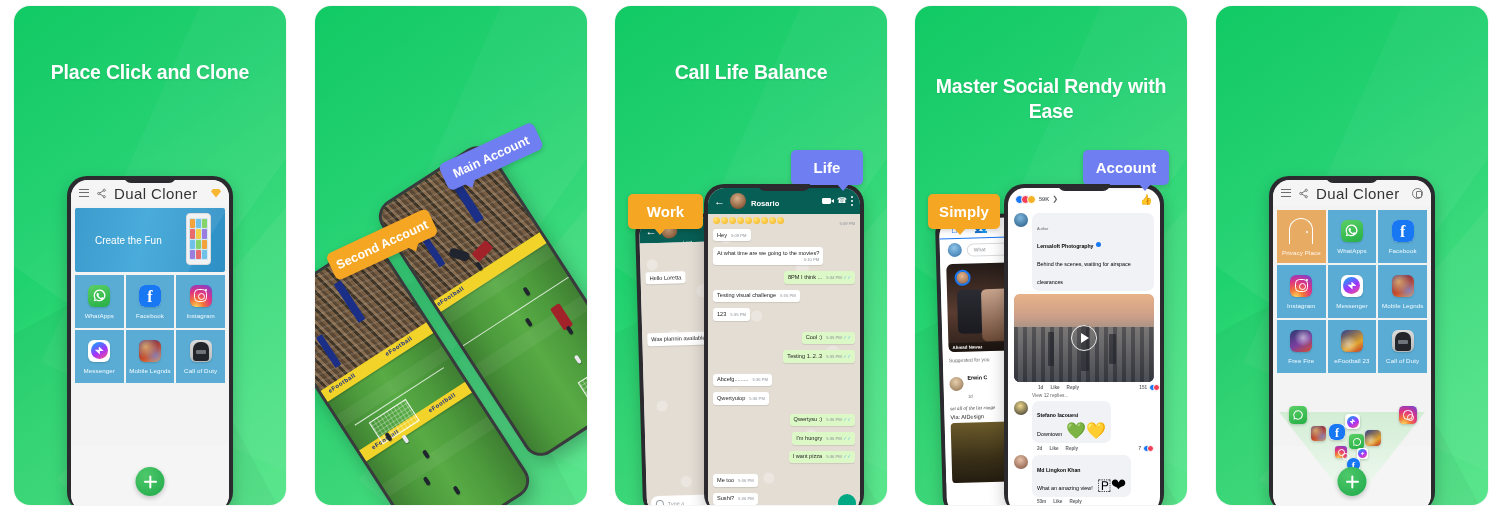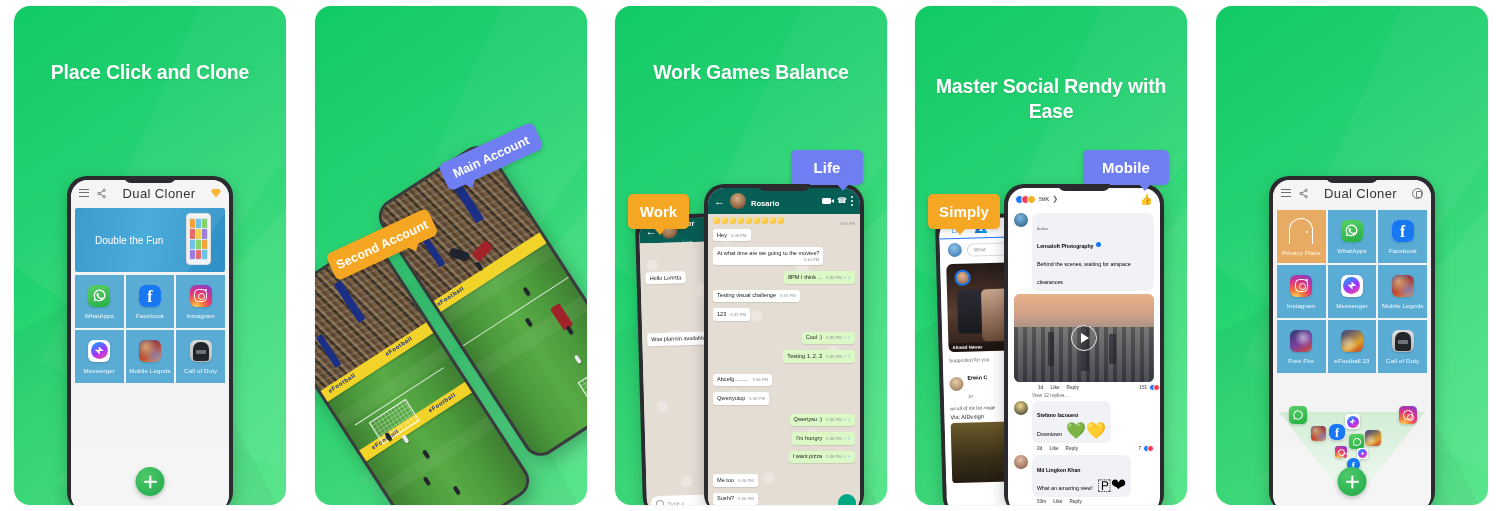--- a/index.html
+++ b/index.html
@@ -58,21 +58,21 @@
     width:52px; height:7px; background:#2b2b2f; border-radius:0 0 7px 7px; z-index:4; }
 
   .dc-head{ height:26px; display:flex; align-items:center; padding:0 8px; gap:7px;
     background:#f5f5f5; }
   .ic-list{ width:10px; height:9px; position:relative; }
   .ic-list i{ position:absolute; left:0; width:10px; height:1.4px; background:#6d6d6d; }
   .ic-list i:nth-child(1){ top:0; } .ic-list i:nth-child(2){ top:3.6px; }
   .ic-list i:nth-child(3){ top:7.2px; }
   .ic-share{ width:11px; height:11px; position:relative; }
   .ic-share svg{ width:11px; height:11px; display:block; }
-  .dc-title{ flex:1; text-align:center; font-size:13px; color:#333; letter-spacing:0.4px; }
+  .dc-title{ flex:1; font-size:15px; color:#333; letter-spacing:0.4px; }
   .ic-diamond{ width:10px; height:9px; background:#f7b733;
     clip-path:polygon(50% 100%,0 32%,22% 0,78% 0,100% 32%); }
   .ic-lock{ width:11px; height:11px; border:1.2px solid #777; border-radius:50%;
     position:relative; }
   .ic-lock:after{ content:""; position:absolute; left:3.2px; top:2.6px; width:4px; height:5px;
     border:1.1px solid #777; border-radius:1px; }
 
   .dc-banner{ margin:2px 4px 0 4px; height:64px; border-radius:2px; position:relative;
     background:linear-gradient(100deg,#2b93c9 0%,#3ba5d8 45%,#2e8fc4 100%); overflow:hidden; }
   .dc-banner .shine{ position:absolute; width:150px; height:150px; left:-20px; top:-60px;
@@ -191,21 +191,21 @@
   .badge{ position:absolute; color:#fff; font-weight:bold; border-radius:5px;
     display:flex; align-items:center; justify-content:center; letter-spacing:0.1px;
     box-shadow:0 2px 5px rgba(0,0,0,0.16); }
   .badge:after{ content:""; position:absolute; bottom:-6px; left:26px;
     border-left:6px solid transparent; border-right:6px solid transparent;
     border-top:7px solid currentColor; }
   .badge.orange{ background:#f5a623; color:#f5a623; }
   .badge.purple{ background:#6f7ef0; color:#6f7ef0; }
   .badge span{ color:#fff; }
 
-  .b-work{ left:13px; top:188px; width:61px; height:35px; font-size:15px; }
+  .b-work{ left:13px; top:188px; width:75px; height:35px; font-size:15px; }
   .b-life{ left:176px; top:144px; width:72px; height:35px; font-size:15px; }
   .b-life:after{ left:46px; }
   .b-public{ left:13px; top:188px; width:72px; height:35px; font-size:15px; }
   .b-private{ left:168px; top:144px; width:86px; height:35px; font-size:15px; }
   .b-private:after{ left:56px; }
 
   .badge.tilt{ transform:rotate(-25deg); border-radius:6px; }
   .b-main{ left:124px; top:136px; width:104px; height:29px; font-size:12.5px; }
   .b-main:after{ left:16px; bottom:-6px; }
   .b-second{ left:11px; top:224px; width:112px; height:29px; font-size:12.5px; }
@@ -378,21 +378,21 @@
                 <circle cx="18" cy="19" r="2.4"></circle>
             <path d="M8.2 10.8 15.8 6.4M8.2 13.2 15.8 17.6"></path>
           </svg>
         </span>
         <span class="dc-title">Dual  Cloner</span>
         <span class="ic-diamond"></span>
       </div>
 
       <div class="dc-banner">
         <span class="shine"></span>
-        <span class="dc-banner-txt">Double the Fun</span>
+        <span class="dc-banner-txt">Create the Fun</span>
         <span class="mini-phone">
           <span class="mini-scr">
             <span style="background:#f3a33a"></span>
                 <span style="background:#6fc1e8"></span>
                 <span style="background:#86d36a"></span>
             <span style="background:#e86a6a"></span>
                 <span style="background:#f3d04a"></span>
                 <span style="background:#9b7de0"></span>
             <span style="background:#6fc1e8"></span>
                 <span style="background:#86d36a"></span>
@@ -521,21 +521,21 @@
   </div>
 </div>
 
 <div class="panel p3">
   <div class="facet">
     <i class="f1"></i>
         <i class="f2"></i>
         <i class="f3"></i>
         <i class="f4"></i>
   </div>
-  <div class="headline">Work Games Balance</div>
+  <div class="headline">Call Life Balance</div>
 
   <div class="phone wa-back">
     <div class="screen">
       <div class="wa-head">
         <span class="wa-arrow">←</span>
         <span class="wa-av"></span>
         <span>
           <span class="wa-name">Lor</span><br>
           <span class="wa-sub">Last</span>
         </span>
@@ -780,21 +780,21 @@
         
       </div>
 
     </div>
   </div>
 
   <div class="badge orange b-public">
     <span>Simply</span>
   </div>
   <div class="badge purple b-private">
-    <span>Mobile</span>
+    <span>Account</span>
   </div>
 </div>
 
 <div class="panel p5">
   <div class="facet">
     <i class="f1"></i>
         <i class="f2"></i>
         <i class="f3"></i>
         <i class="f4"></i>
   </div>

